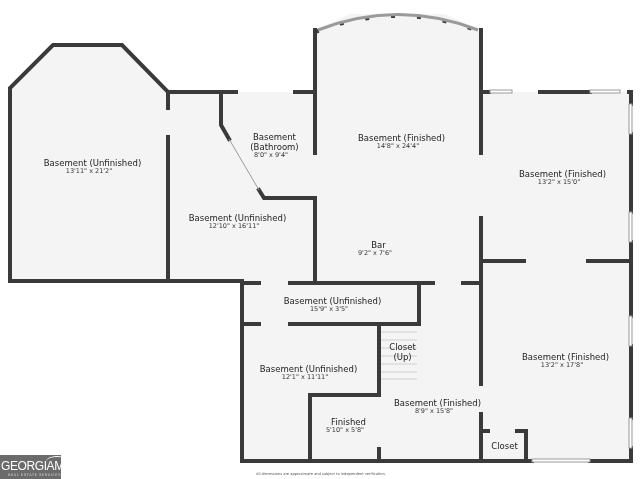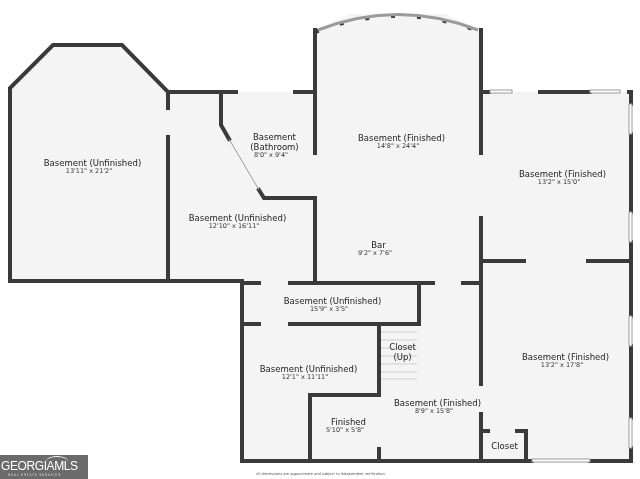--- a/index.html
+++ b/index.html
@@ -2,21 +2,21 @@
 <html><head>
 <meta charset="utf-8">
 <style>
   html, body { margin: 0; padding: 0; background: #ffffff; }
   body { width: 640px; height: 479px; position: relative; overflow: hidden; font-family: "DejaVu Sans", sans-serif; }
   #plan { position: absolute; left: 0; top: 0; width: 640px; height: 479px; }
   .room-label { position: absolute; text-align: center; color: #222; line-height: 1.2; transform: translateX(-50%); white-space: nowrap; }
   .room-name { font-size: 8.5px; font-weight: normal; display: block; padding-left: 7px; }
   .room-dim { font-size: 6.5px; display: block; color: #333; }
   .footer-note { position: absolute; left: 256px; top: 472px; font-size: 3.6px; color: #555; white-space: nowrap; }
-  .logo { position: absolute; left: 0; top: 455px; width: 88px; height: 24px; background: #6b6b6b; color: #fff; }
+  .logo { position: absolute; left: 0; top: 455px; width: 61px; height: 24px; background: #6b6b6b; color: #fff; }
   .logo-main { position: absolute; left: 1px; top: 4px; font-size: 12px; font-family: "Liberation Sans", sans-serif; letter-spacing: -0.4px; }
   .logo-sub { position: absolute; left: 8px; top: 18px; font-size: 3.5px; letter-spacing: 0.6px; color: #ddd; }
   .logo-arc { position: absolute; left: 46px; top: 1px; width: 22px; height: 10px; border-top: 1.5px solid #fff; border-radius: 50% 50% 0 0; }
 </style>
 </head>
 <body>
 
 <svg id="plan" viewBox="0 0 640 479" xmlns="http://www.w3.org/2000/svg">
 
   <g fill="#f4f4f4" stroke="none">

